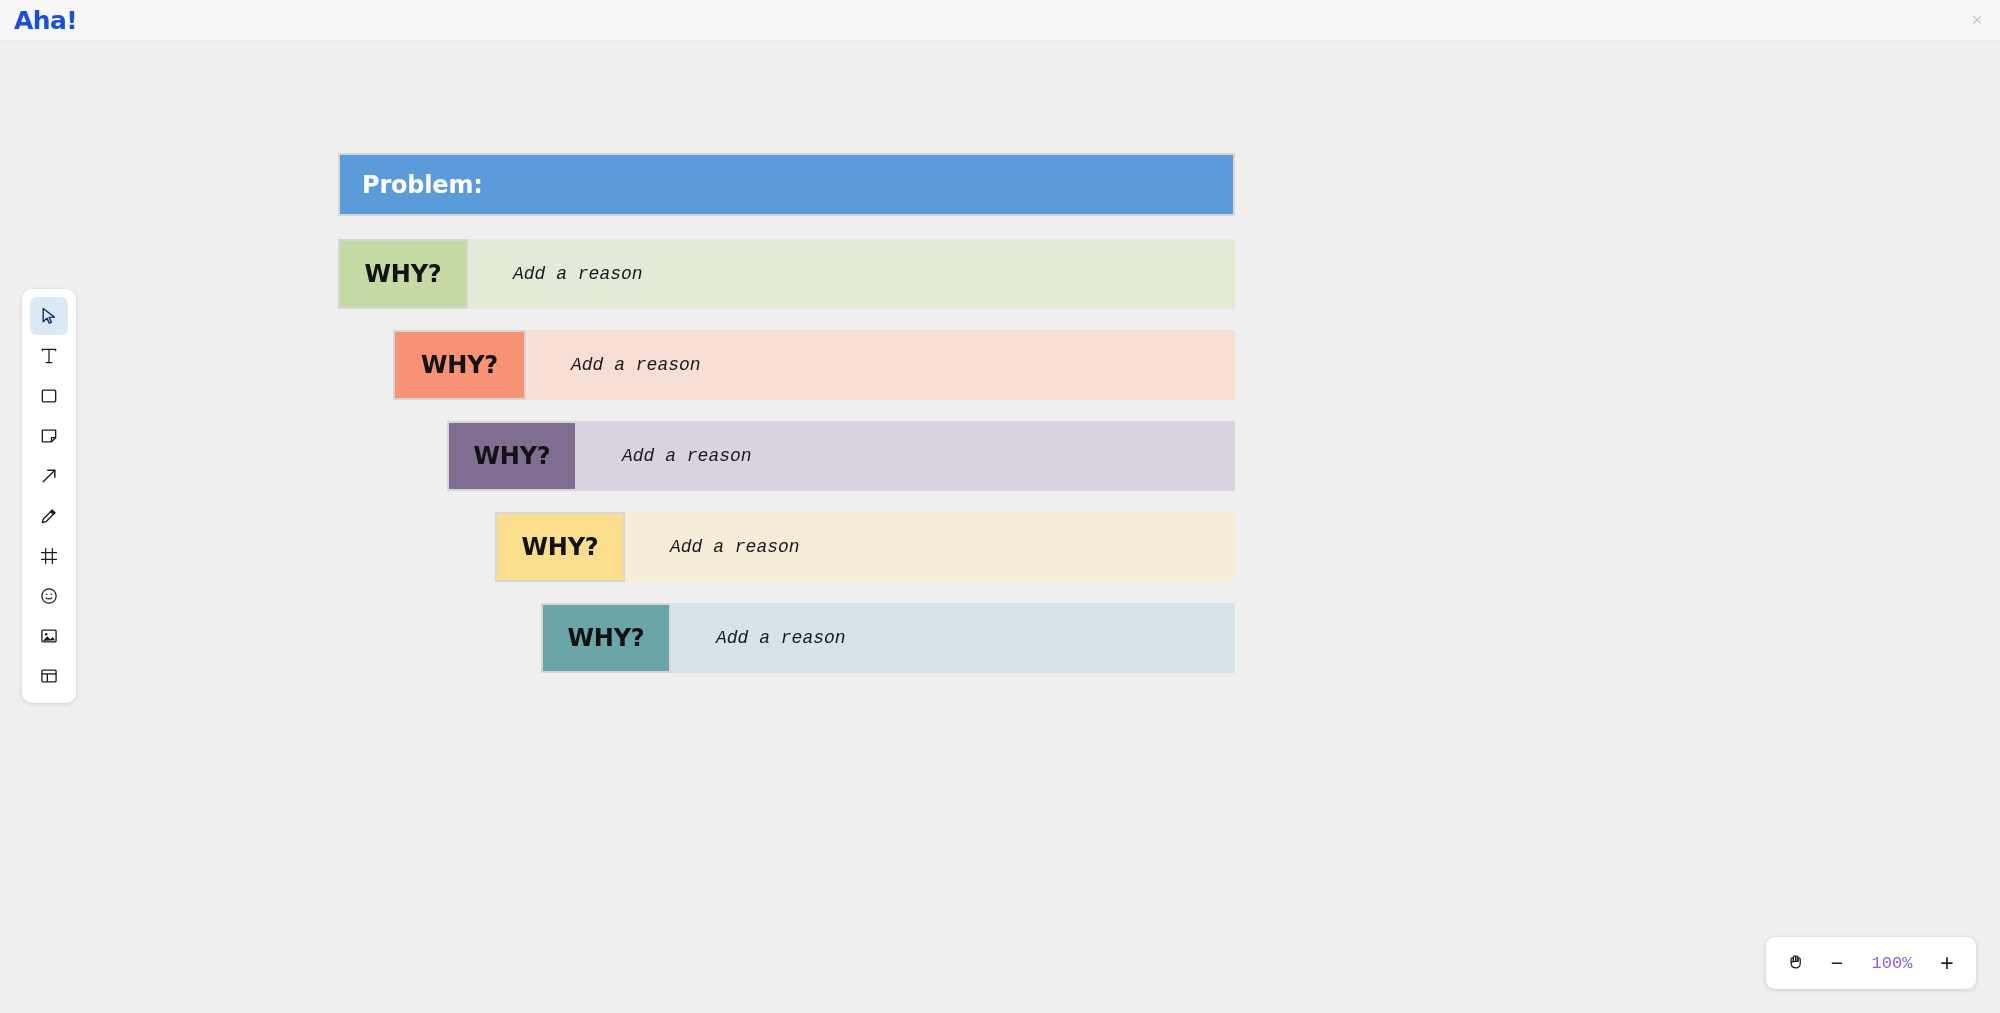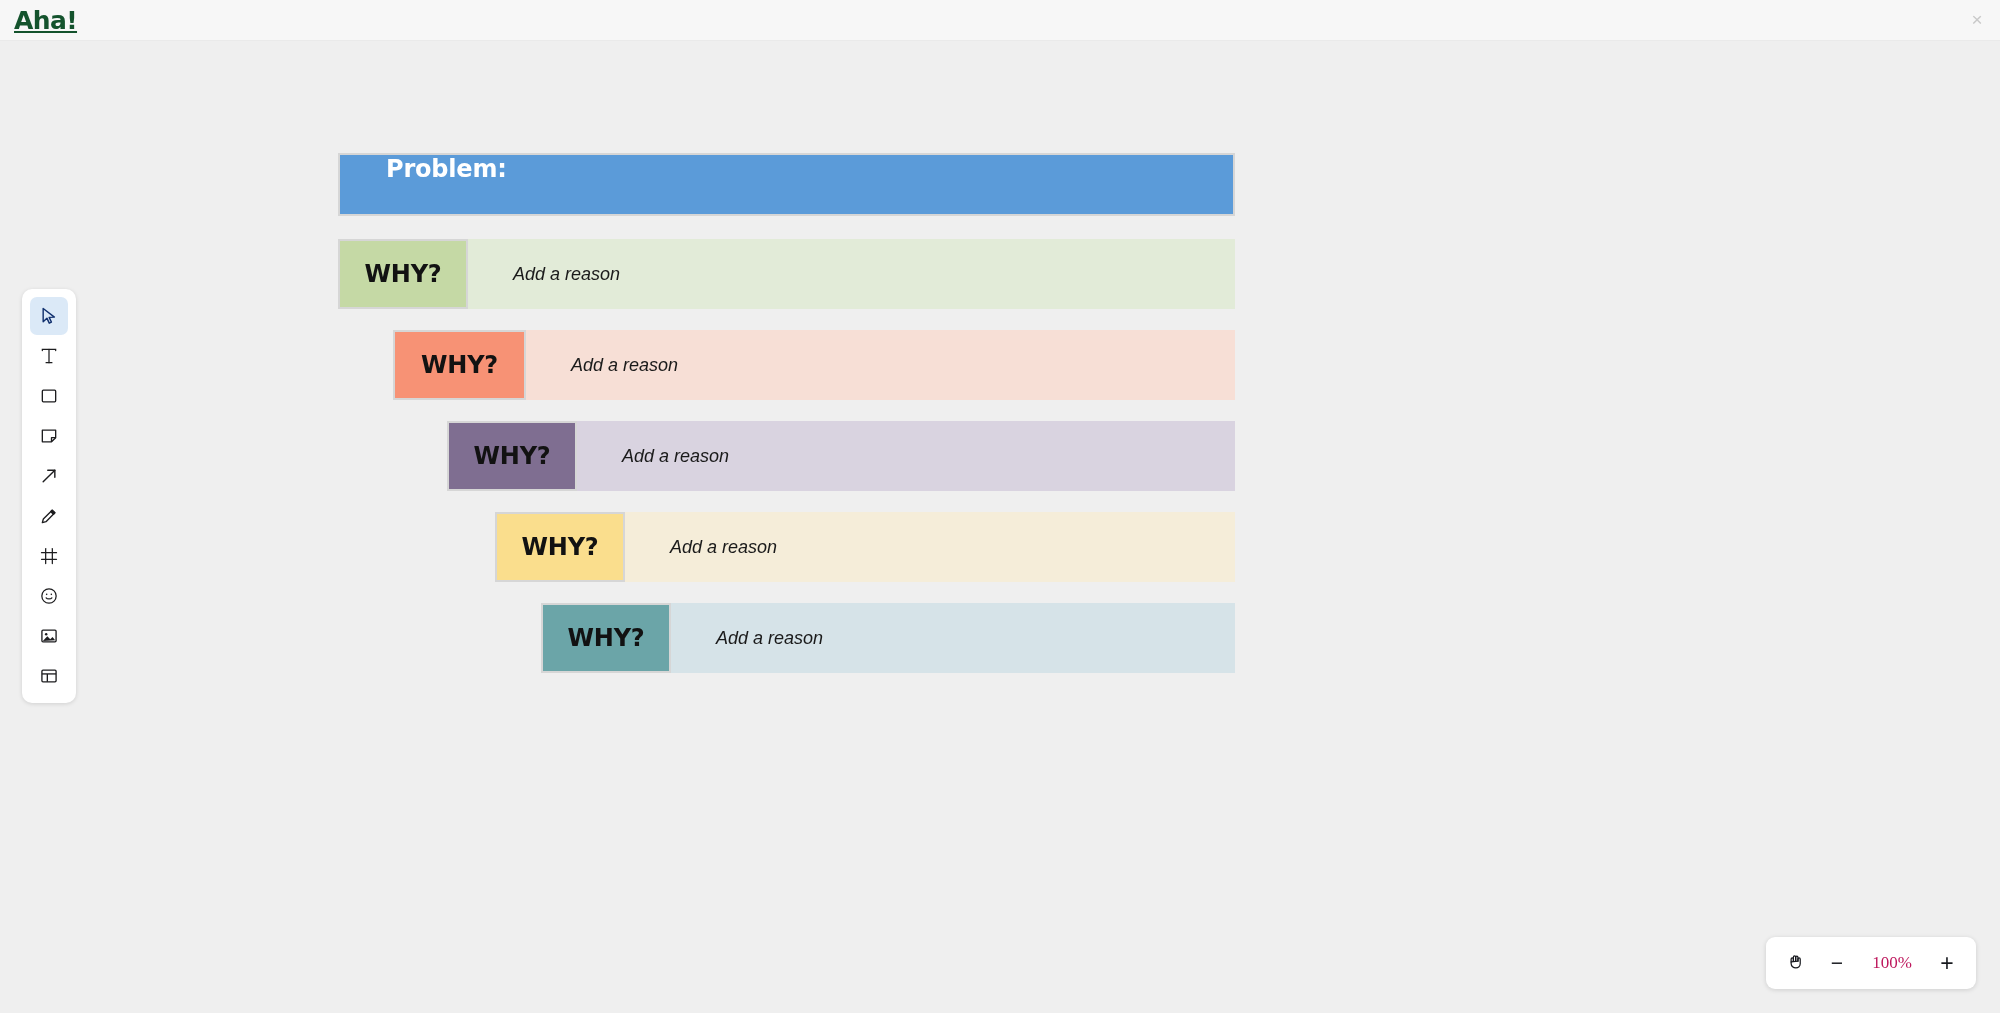--- a/index.html
+++ b/index.html
@@ -19,25 +19,24 @@
     height: 41px;
     background: #f7f7f7;
     border-bottom: 1px solid #eaeaea;
     display: flex;
     align-items: center;
   }
   #brand-logo {
     margin-left: 14px;
     font-size: 25px;
     font-weight: bold;
-    color: #14532d;
+    color: #1d4ed8;
     letter-spacing: -0.6px;
     line-height: 1;
     font-family: "DejaVu Sans", sans-serif;
-    text-decoration: underline;
   }
   #close-button {
     position: absolute;
     right: 10px;
     top: 50%;
     transform: translateY(-50%);
     width: 26px;
     height: 26px;
     display: flex;
     align-items: center;
@@ -85,25 +84,26 @@
   .tool-btn.active { background: #dbe9f7; color: #11306e; }
   .tool-btn svg { display: block; }
 
   
   #diagram { position: absolute; top: 0; left: 0; width: 100%; height: 100%; }
 
   .bar-row { position: absolute; display: flex; }
 
   .title-bar {
     display: flex;
+    align-items: center;
     border: 2px solid #d6d6d6;
     color: #ffffff;
     font-size: 24px;
     font-weight: bold;
-    padding-left: 46px;
+    padding-left: 22px;
     font-family: "DejaVu Sans", sans-serif;
     letter-spacing: -0.2px;
   }
 
   .why-label {
     display: flex;
     align-items: center;
     justify-content: center;
     border: 2px solid #d6d6d6;
     font-size: 24px;
@@ -112,21 +112,21 @@
     font-family: "DejaVu Sans", sans-serif;
     letter-spacing: -0.2px;
   }
   .reason-area {
     display: flex;
     align-items: center;
     font-size: 18px;
     font-style: italic;
     color: #1a1a1a;
     padding-left: 45px;
-    font-family: Liberation Sans, sans-serif;
+    font-family: Liberation Mono, monospace;
   }
 
   
   #zoom-control {
     position: absolute;
     right: 24px;
     bottom: 24px;
     height: 52px;
     background: #ffffff;
     border-radius: 9px;
@@ -140,25 +140,25 @@
     display: flex;
     align-items: center;
     justify-content: center;
     width: 26px;
     height: 26px;
     cursor: pointer;
     color: #16181d;
   }
   #zoom-level {
     font-size: 17px;
-    color: #be185d;
+    color: #8b5cf6;
     min-width: 52px;
     text-align: center;
     user-select: none;
-    font-family: Liberation Serif, serif;
+    font-family: Liberation Mono, monospace;
   }
 </style>
 </head>
 <body>
 
 <div id="app-header">
   <div id="brand-logo">Aha!</div>
   <div id="close-button">×</div>
 </div>
 

